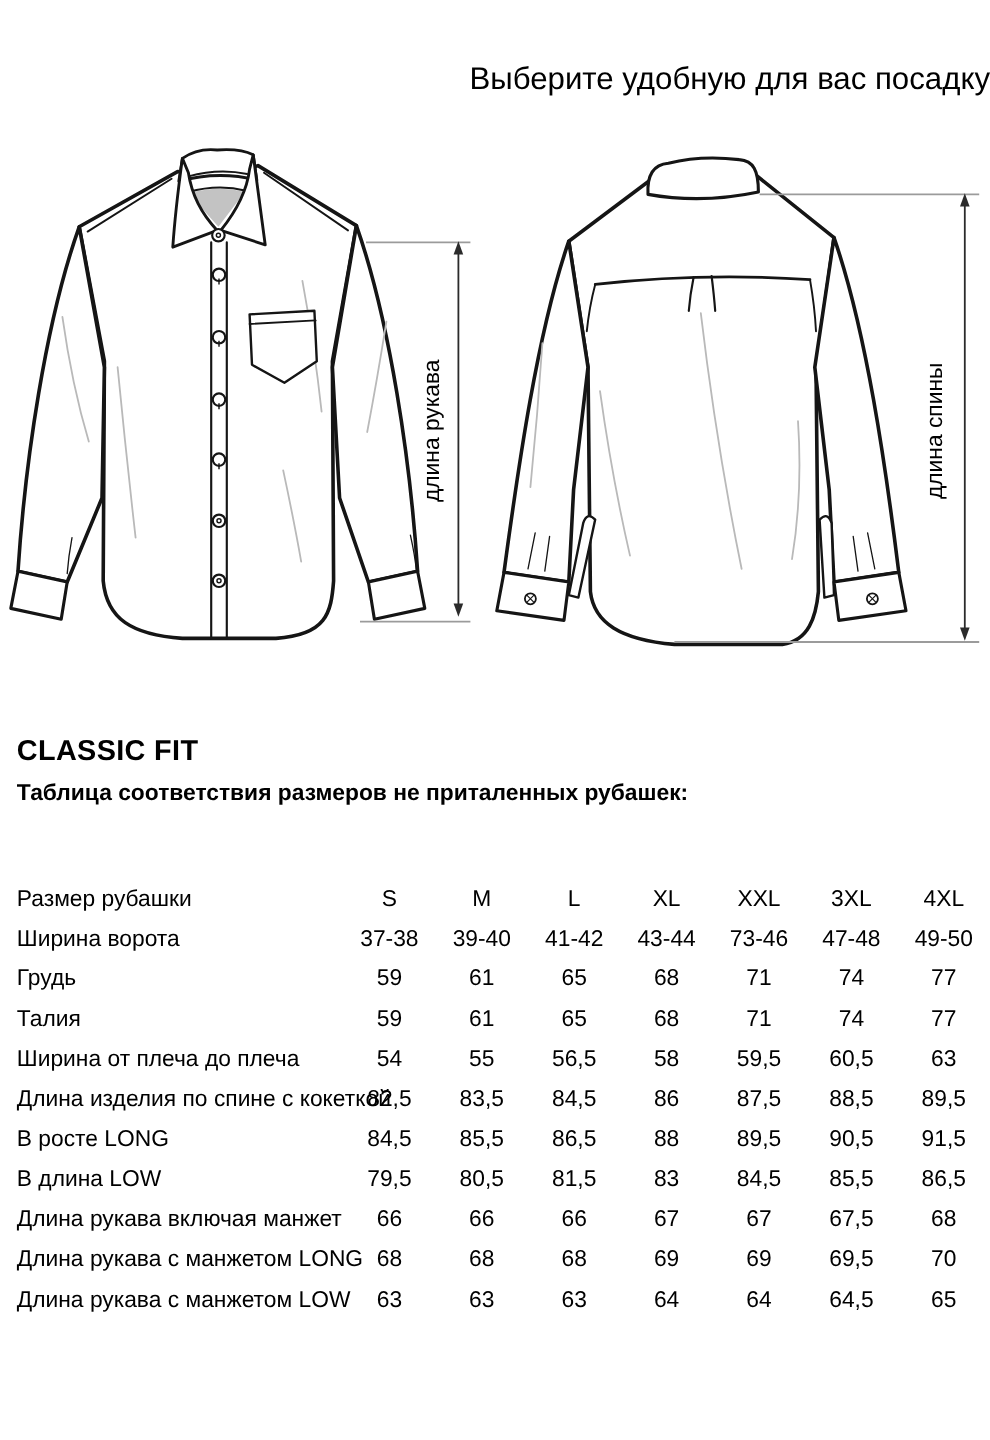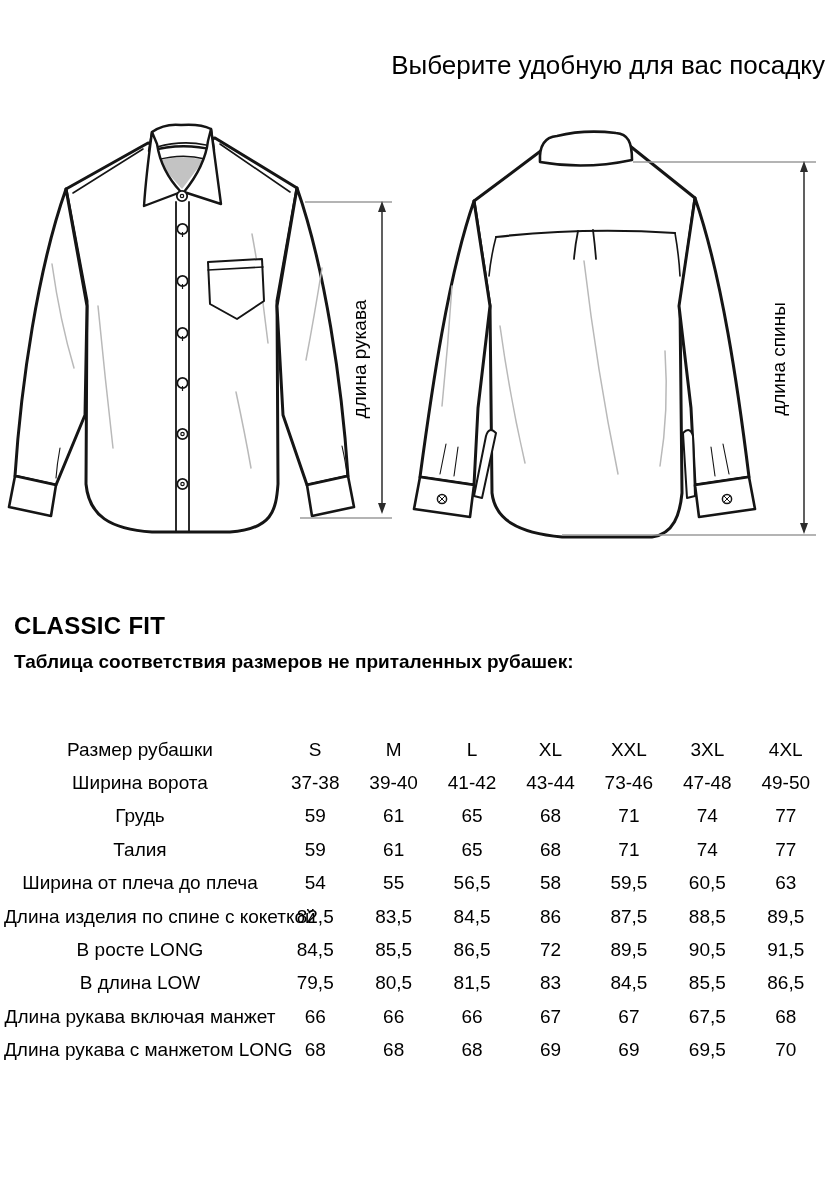--- a/index.html
+++ b/index.html
@@ -23,21 +23,21 @@
     margin:11px 0 0 14px;font-size:19px;font-weight:700;
   }
   table.size-table{
     margin-top:60px;width:825px;border-collapse:collapse;table-layout:fixed;
   }
   table.size-table th,table.size-table td{
     font-size:19px;font-weight:400;height:33.4px;padding:0;
     text-align:center;white-space:nowrap;overflow:visible;
   }
   table.size-table .lbl{
-    text-align:center;padding-left:4px;width:272px;
+    text-align:left;padding-left:14px;width:272px;
   }
   svg text.dim-label{
     font-family:"Liberation Sans","DejaVu Sans",sans-serif;
     font-size:19px;fill:#000;
   }
   .fillshape{fill:#ffffff;stroke:#151515;stroke-width:3;stroke-linejoin:round;}
   .thin{fill:none;stroke:#151515;stroke-width:1.6;stroke-linecap:round;}
   .crease{fill:none;stroke:#b9b9b9;stroke-width:1.5;stroke-linecap:round;}
   .dimgray{stroke:#9b9b9b;stroke-width:1.6;}
   .dimline{stroke:#2b2b2b;stroke-width:1.5;}
@@ -227,21 +227,21 @@
         <td>86</td>
         <td>87,5</td>
         <td>88,5</td>
         <td>89,5</td>
       </tr>
       <tr>
         <th class="lbl">В росте LONG</th>
         <td>84,5</td>
         <td>85,5</td>
         <td>86,5</td>
-        <td>72</td>
+        <td>88</td>
         <td>89,5</td>
         <td>90,5</td>
         <td>91,5</td>
       </tr>
       <tr>
         <th class="lbl">В длина LOW</th>
         <td>79,5</td>
         <td>80,5</td>
         <td>81,5</td>
         <td>83</td>
@@ -262,14 +262,24 @@
       <tr>
         <th class="lbl">Длина рукава с манжетом LONG</th>
         <td>68</td>
         <td>68</td>
         <td>68</td>
         <td>69</td>
         <td>69</td>
         <td>69,5</td>
         <td>70</td>
       </tr>
+      <tr>
+        <th class="lbl">Длина рукава с манжетом LOW</th>
+        <td>63</td>
+        <td>63</td>
+        <td>63</td>
+        <td>64</td>
+        <td>64</td>
+        <td>64,5</td>
+        <td>65</td>
+      </tr>
     </tbody>
 </table>
 
 </body></html>

